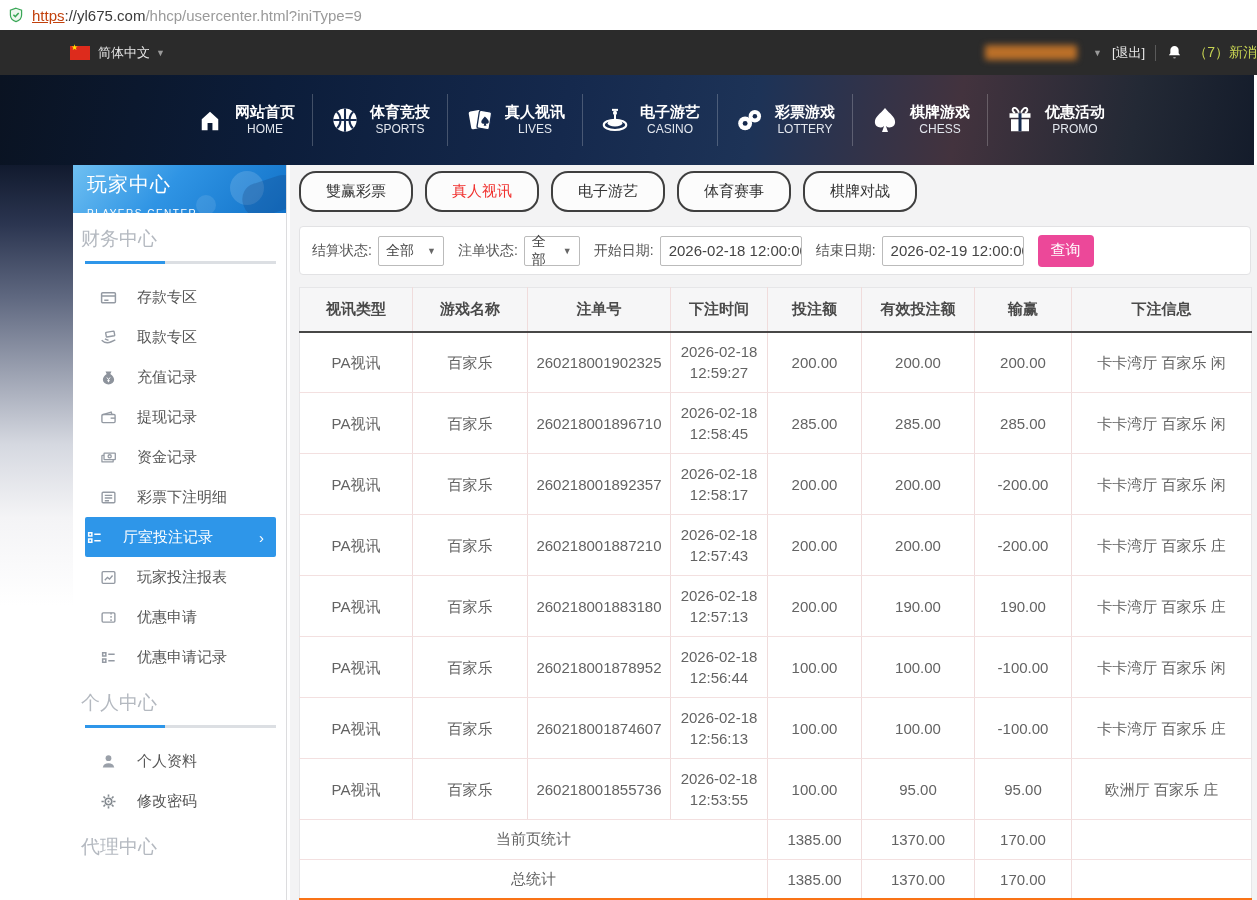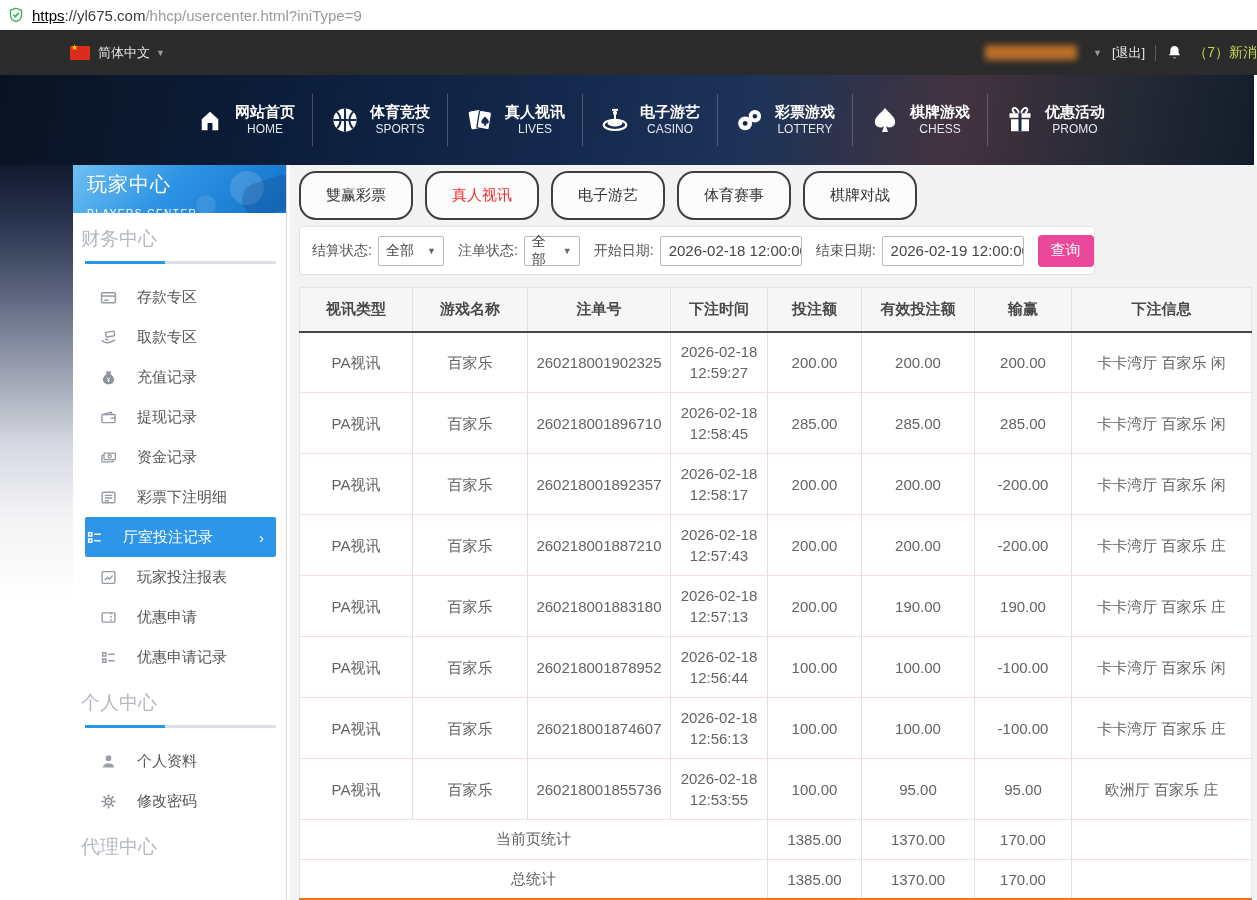--- a/index.html
+++ b/index.html
@@ -5,21 +5,21 @@
   * { margin:0; padding:0; box-sizing:border-box; }
   html,body { width:1257px; height:900px; overflow:hidden; background:#fff;
               font-family:"Liberation Sans","DejaVu Sans",sans-serif; }
   .abs { position:absolute; }
   body { position:relative; }
 
   
   .urlbar { left:0; top:0; width:1257px; height:30px; background:#fff;
             display:flex; align-items:center; padding-left:8px; gap:8px; }
   .urlbar .url { font-size:15px; color:#999; }
-  .url .sec { color:#000000;text-decoration:underline; }
+  .url .sec { color:#c2410c;text-decoration:underline; }
   .url .host { color:#3a3a3a; }
   .url .path { color:#9a9a9a; }
 
   
   .topbar { left:0; top:30px; width:1257px; height:45px; background:#2b2b2b;
             display:flex; align-items:center; color:#e6e6e6; font-size:13px; }
   .flag { width:20px; height:14px; background:#dd2b1c; margin-left:70px; position:relative; }
   .flag:before { content:"★"; position:absolute; left:1px; top:-3px; color:#ffde00; font-size:8px; }
   .lang { margin-left:8px; }
   .caret { color:#9a9a9a; font-size:9px; margin-left:6px; }
@@ -65,27 +65,27 @@
   .sb-underline > div { width:42%; height:3px; background:#2e96e9; }
   .sb-item { height:40px; display:flex; align-items:center; gap:20px; padding-left:27px;
              font-size:15px; color:#555; cursor:pointer; }
   .sb-ic { width:17px; height:17px; flex:0 0 17px; }
   .sb-item.selected { background:#2e96e9; color:#fff; margin:0 10px 0 12px; padding-left:1px;
                       border-radius:2px; position:relative; }
   .sb-item.selected .chev { position:absolute; right:12px; font-size:15px; color:#fff; }
 
   
   .tabs { left:299px; top:171px; display:flex; gap:12px; }
-  .tab { height:49px; padding:0 25px; border:2px solid #3f3f3f; border-radius:17px;
+  .tab { height:41px; padding:0 25px; border:2px solid #3f3f3f; border-radius:17px;
          background:#fcfcfc; display:flex; align-items:center; font-size:15px; color:#333;
          cursor:pointer; white-space:nowrap; }
   .tab.active { color:#f0312f; }
 
   
-  .filterbar { left:299px; top:226px; width:796px; height:49px; background:#fff;
+  .filterbar { left:299px; top:226px; width:952px; height:49px; background:#fff;
                border:1px solid #e2e2e4; border-radius:4px; display:flex; align-items:center;
                padding-left:12px; font-size:14px; color:#555; }
   .f-label { margin-right:6px; white-space:nowrap; }
   .f-select { border:1px solid #bbb; border-radius:2px; height:30px; display:flex; align-items:center;
               padding:0 7px; gap:12px; font-size:14px; color:#444; background:#fff; margin-right:14px; cursor:pointer; }
   .f-select .caret { margin:0; color:#666; }
   .f-input { border:1px solid #bbb; border-radius:2px; height:30px; width:142px; font-size:15px;
              color:#444; background:#fff; padding-left:8px; font-family:inherit; margin-right:14px; }
   .f-btn { width:56px; height:32px; background:#ec4899; border:none; border-radius:4px; color:#fff;
            font-size:15px; cursor:pointer; font-family:inherit; }

